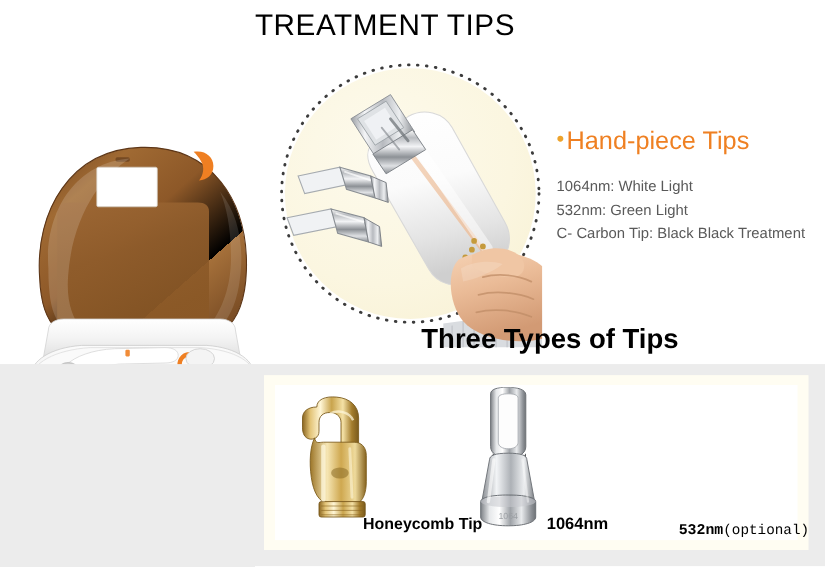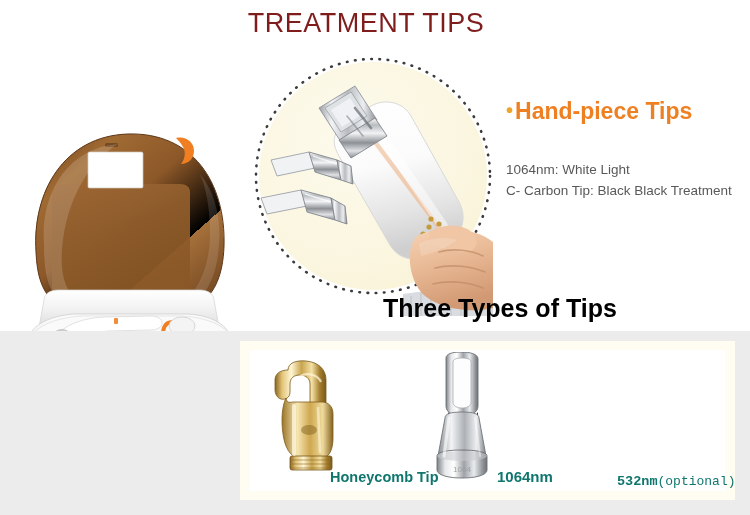--- a/index.html
+++ b/index.html
@@ -20,24 +20,23 @@
 
   
   #page-title {
     position: absolute;
     left: 0;
     top: 8px;
     width: 700px;
     text-align: center;
     font-size: 27px;
     letter-spacing: 0.5px;
-    color: #7f1d1d;
+    color: #000000;
     font-family: "Liberation Sans", sans-serif;
     font-weight: 400;
-    padding-left: 16px;
   }
 
   
   .gray-band {
     position: absolute;
     left: 0;
     top: 331px;
     width: 750px;
     height: 184px;
     background: #ececec;
@@ -60,23 +59,23 @@
     top: 9px;
     right: 10px;
     bottom: 9px;
     background: #ffffff;
   }
 
   
   .handpiece-head {
     position: absolute;
     left: 506px;
-    top: 98px;
+    top: 114px;
     font-size: 23px;
-    font-weight: bold;
+    font-weight: normal;
     color: #ef8022;
     white-space: nowrap;
   }
   .handpiece-head .bullet {
     color: #eda32c;
     font-size: 20px;
     vertical-align: 2px;
     margin-right: 2px;
   }
 
@@ -101,21 +100,21 @@
     font-size: 25px;
     font-weight: bold;
     color: #000000;
     white-space: nowrap;
   }
 
   
   .tip-caption {
     position: absolute;
     font-weight: bold;
-    color: #0f766e;
+    color: #000000;
     white-space: nowrap;
   }
   #caption-honeycomb { left: 330px; top: 469px; font-size: 14.5px; }
   #caption-1064 { left: 497px; top: 468px; font-size: 15px; }
   #caption-532 { left: 617px; top: 474px; font-size: 13.5px; font-family: Liberation Mono, monospace; }
   #caption-532 .optional { font-weight: normal; font-size: 13px; }
 
   
   .circle-inset {
     position: absolute;
@@ -381,20 +380,21 @@
       </g>
     </svg>
   </div>
 
   <div class="handpiece-head">
     <span class="bullet">•</span><span>Hand-piece Tips</span>
   </div>
 
   <div class="spec-list">
     <div class="line">1064nm: White Light</div>
+    <div class="line">532nm: Green Light</div>
     <div class="line">C- Carbon Tip: Black Black Treatment</div>
   </div>
 
   <div class="gray-band"></div>
 
   <div class="tips-panel">
     <div class="tips-panel-inner"></div>
   </div>
 
   <div class="three-types">Three Types of Tips</div>

